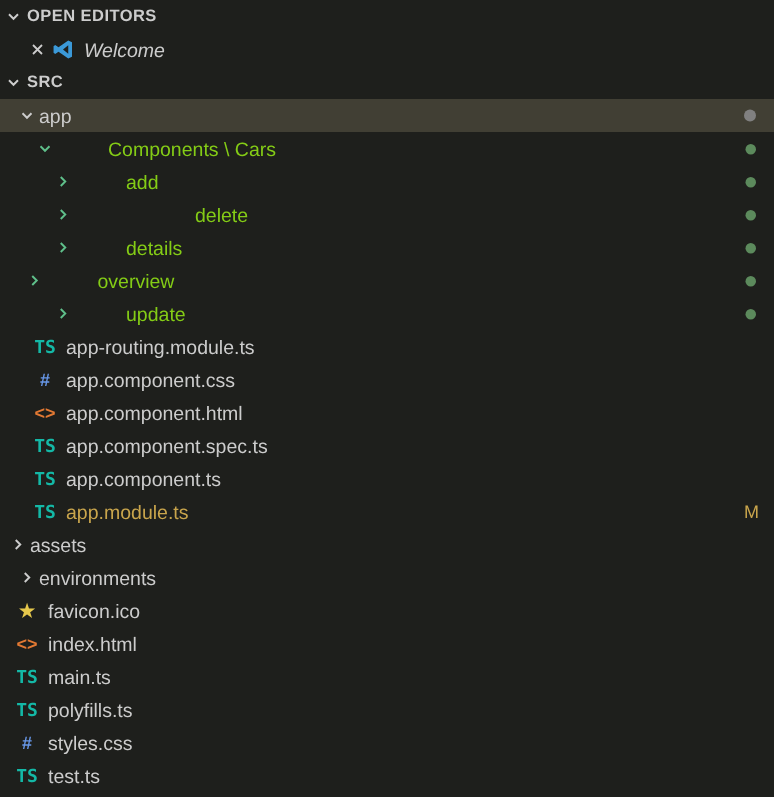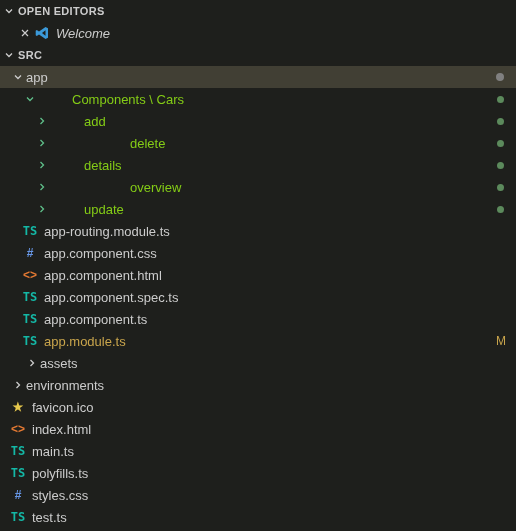--- a/index.html
+++ b/index.html
@@ -171,21 +171,21 @@
     <svg width="12" height="12" viewBox="0 0 12 12">
         <path d="M4.5 3 L7.5 6 L4.5 9" stroke="#5fbf8a" stroke-width="1.3" fill="none"></path>
       </svg>
   </span>
   <span class="label green-lbl">details</span>
   <span class="badge">
       <span class="dot"></span>
     </span>
 </div>
 
-<div class="row" style="padding-left:34px;gap:46px;">
+<div class="row" style="padding-left:15px;">
   <span class="twisty">
     <svg width="12" height="12" viewBox="0 0 12 12">
         <path d="M4.5 3 L7.5 6 L4.5 9" stroke="#5fbf8a" stroke-width="1.3" fill="none"></path>
       </svg>
   </span>
   <span class="label green-lbl">overview</span>
   <span class="badge">
       <span class="dot"></span>
     </span>
 </div>
@@ -226,21 +226,21 @@
   <span class="icon ic-ts">TS</span>
   <span class="label file-lbl">app.component.ts</span>
 </div>
 
 <div class="row" style="padding-left:22px;">
   <span class="icon ic-ts">TS</span>
   <span class="label modified-lbl">app.module.ts</span>
   <span class="badge m-badge">M</span>
 </div>
 
-<div class="row" style="padding-left:24px;">
+<div class="row" style="padding-left:4px;">
   <span class="twisty">
     <svg width="12" height="12" viewBox="0 0 12 12">
         <path d="M4.5 3 L7.5 6 L4.5 9" stroke="#ccc" stroke-width="1.3" fill="none"></path>
       </svg>
   </span>
   <span class="label folder-lbl">assets</span>
 </div>
 
 <div class="row" style="padding-left:10px;">
   <span class="twisty">

